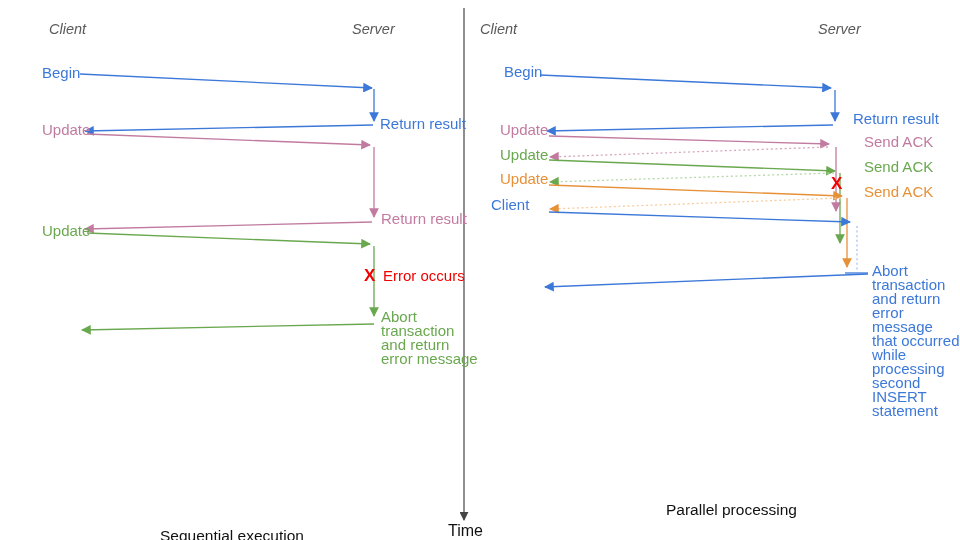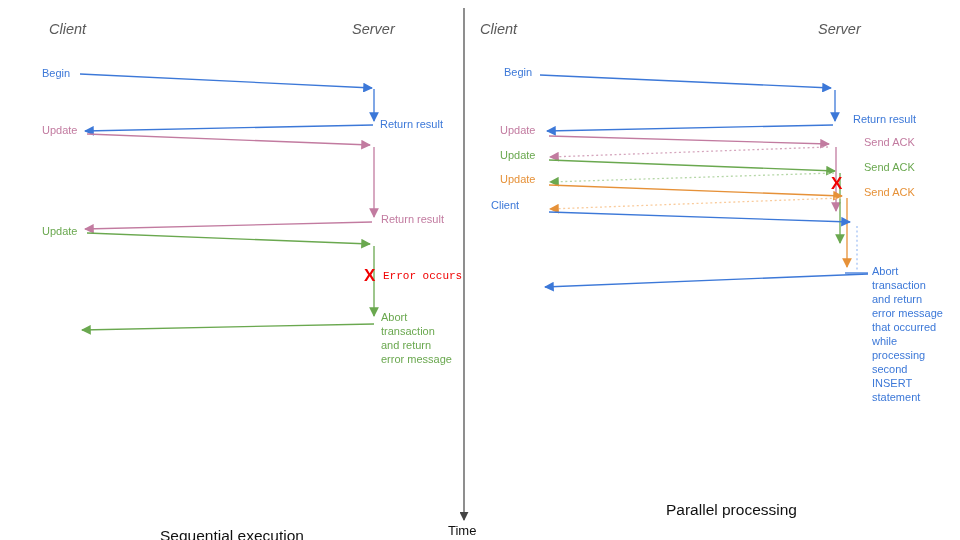--- a/index.html
+++ b/index.html
@@ -1,29 +1,29 @@
 <!DOCTYPE html>
 <html style="--c-blue: #3c78d8; --c-pink: #c27ba0; --c-green: #6aa84f; --c-orange: #e69138; --c-red: #f00000; --c-header: #595959; --c-blue_light: #a4c2f4; --c-pink_light: #d5a6bd; --c-green_light: #b6d7a8; --c-orange_light: #f9cb9c;"><head>
 <meta charset="utf-8">
 <style>
   html,body{margin:0;padding:0;background:#ffffff;}
   body{width:960px;height:540px;position:relative;overflow:hidden;
        font-family:"Liberation Sans", sans-serif;}
   #stage{position:absolute;inset:0;width:960px;height:540px;border-radius:6px;}
   svg{position:absolute;left:0;top:0;}
-  .lbl{position:absolute;font-size:11px;line-height:14px;white-space:pre-line;}
+  .lbl{position:absolute;font-size:15px;line-height:14px;white-space:pre-line;}
   .hdr{font-style:italic;font-size:14.5px;color:var(--c-header,#595959);}
   .blue{color:var(--c-blue,#3c78d8);}
   .pink{color:var(--c-pink,#c27ba0);}
   .green{color:var(--c-green,#6aa84f);}
   .orange{color:var(--c-orange,#e69138);}
   .red{color:var(--c-red,#f00000);}
   .xmark{font-size:17px;font-weight:bold;line-height:17px;}
   .title{font-size:15.5px;color:#111;}
-  .timelbl{font-size:13px;color:#111;}
+  .timelbl{font-size:16px;color:#111;}
   line{fill:none;}
   .s-blue{stroke:var(--c-blue,#3c78d8);}
   .s-pink{stroke:var(--c-pink,#c27ba0);}
   .s-green{stroke:var(--c-green,#6aa84f);}
   .s-orange{stroke:var(--c-orange,#e69138);}
   .s-blue-l{stroke:var(--c-blue_light,#a4c2f4);}
   .s-pink-l{stroke:var(--c-pink_light,#d5a6bd);}
   .s-green-l{stroke:var(--c-green_light,#b6d7a8);}
   .s-orange-l{stroke:var(--c-orange_light,#f9cb9c);}
   .s-gray{stroke:#444444;}
@@ -90,21 +90,21 @@
   </svg>
 
   <div class="lbl hdr" style="left:49px;top:22px;">Client</div>
   <div class="lbl hdr" style="left:352px;top:22px;">Server</div>
   <div class="lbl blue" style="left:42px;top:66px;">Begin</div>
   <div class="lbl blue" style="left:380px;top:117px;">Return result</div>
   <div class="lbl pink" style="left:42px;top:123px;">Update</div>
   <div class="lbl pink" style="left:381px;top:212px;">Return result</div>
   <div class="lbl green" style="left:42px;top:224px;">Update</div>
   <div class="lbl red xmark" style="left:364px;top:267px;">X</div>
-  <div class="lbl red" style="left:383px;top:269px;font-family:Liberation Mono, monospace;">Error occurs</div>
+  <div class="lbl red" style="left:383px;top:269px;">Error occurs</div>
   <div class="lbl green" style="left:381px;top:310px;">Abort
 transaction
 and return
 error message</div>
   <div class="lbl title" style="left:160px;top:529px;">Sequential execution</div>
 
   <div class="lbl hdr" style="left:480px;top:22px;">Client</div>
   <div class="lbl hdr" style="left:818px;top:22px;">Server</div>
   <div class="lbl blue" style="left:504px;top:65px;">Begin</div>
   <div class="lbl blue" style="left:853px;top:112px;">Return result</div>

